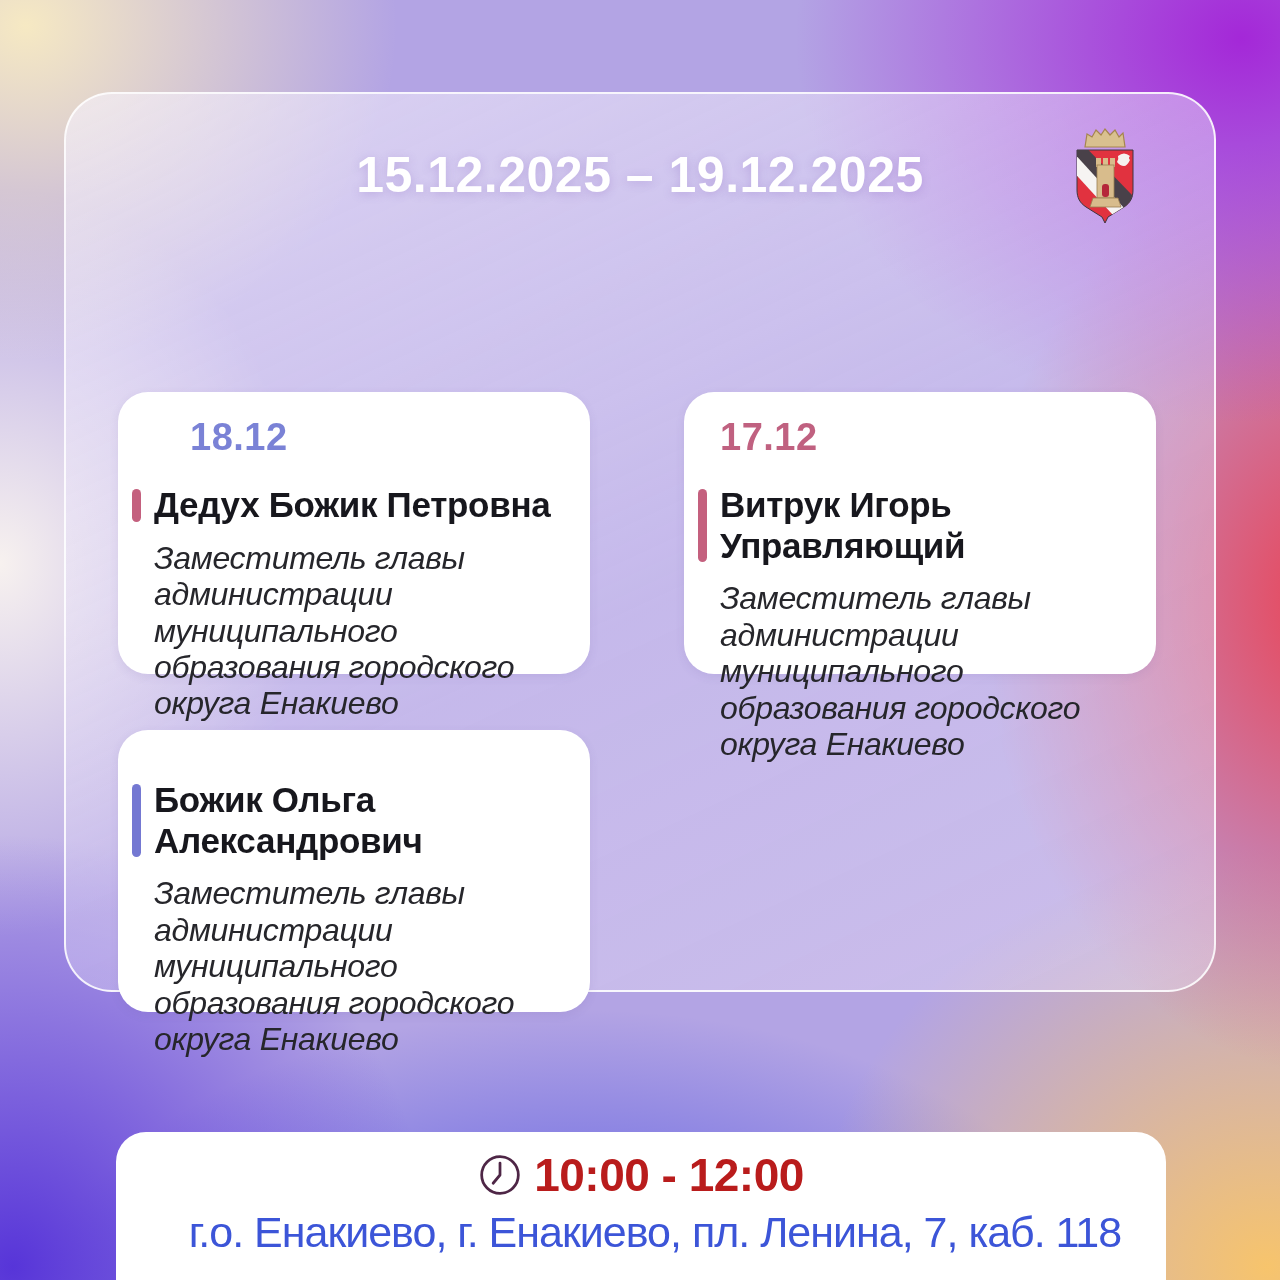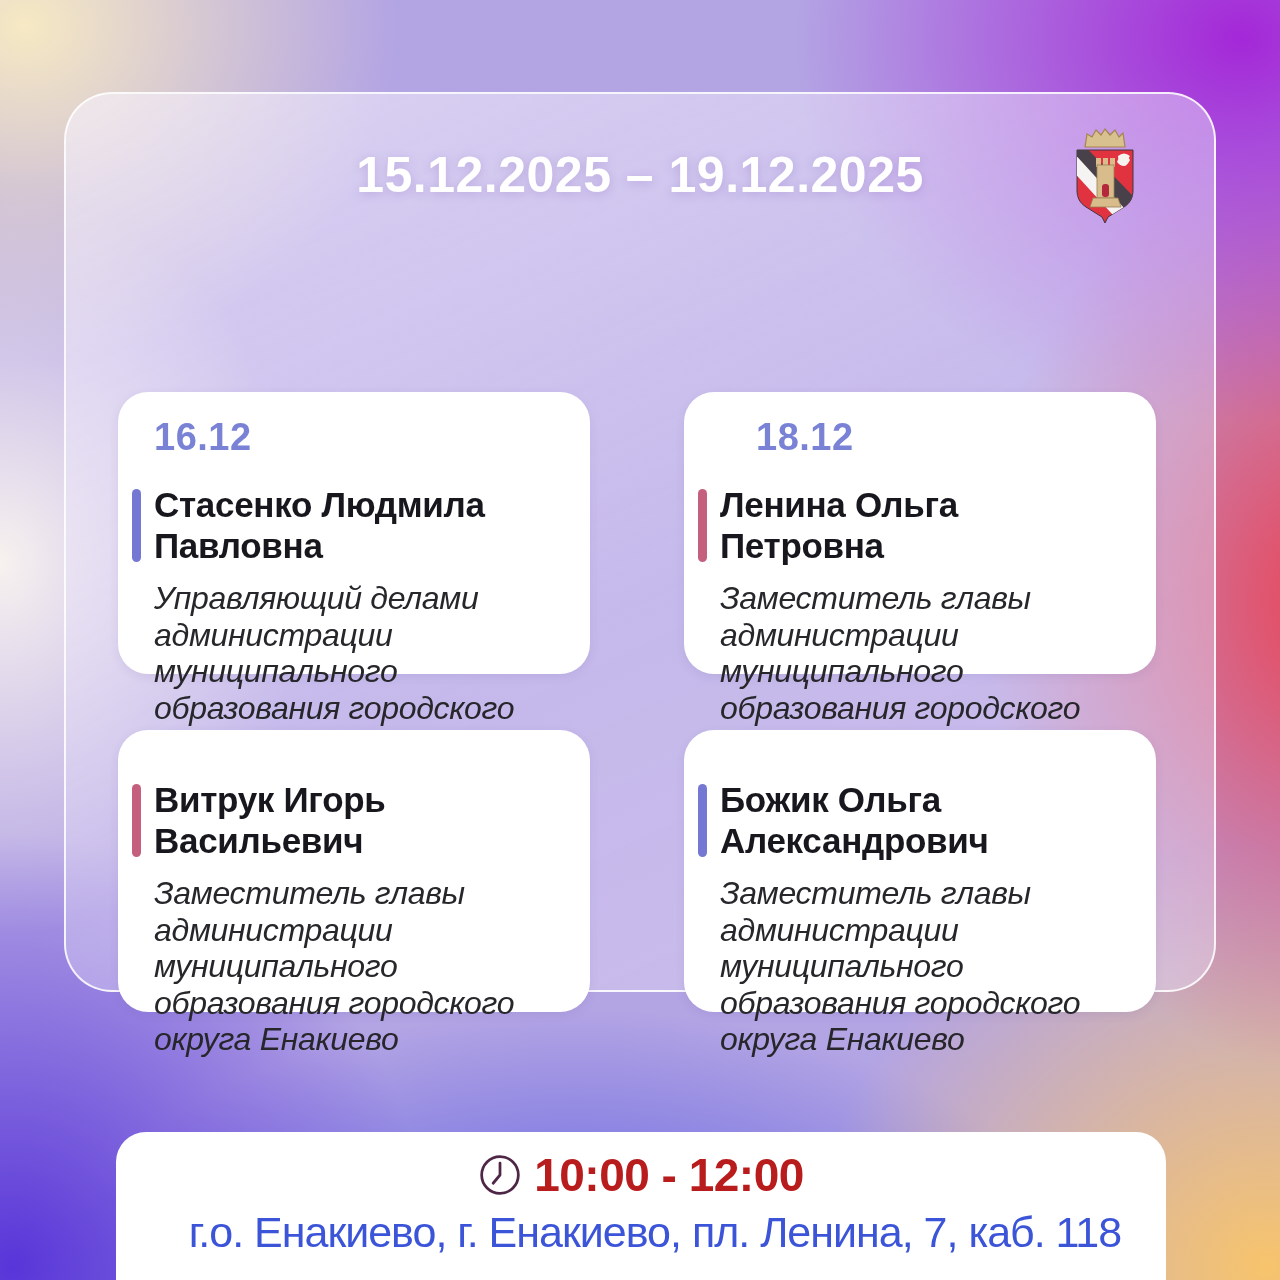--- a/index.html
+++ b/index.html
@@ -92,42 +92,35 @@
       <rect x="31" y="30" width="5" height="9" fill="#d8bc8c"></rect>
       <rect x="38" y="30" width="5" height="9" fill="#d8bc8c"></rect>
       <rect x="25" y="37" width="17" height="33" fill="#d8bc8c" stroke="#9b7f52" stroke-width="0.8"></rect>
       <path d="M21 70 h25 l3 9 h-31 z" fill="#d8bc8c" stroke="#9b7f52" stroke-width="0.8"></path>
       <rect x="30" y="56" width="7" height="13" rx="3" fill="#b5273a"></rect>
     </g>
   </svg>
 
   <div class="cards">
 
-    <article class="card">
-      <div class="card-date" style="color: rgb(122, 130, 214);">16.12</div>
-      <div class="name-row">
-        <span class="accent-bar" style="background-color: rgb(116, 120, 210);"></span>
-        <h2 class="card-name">Стасенко Людмила Павловна</h2>
-      </div>
-      <p class="card-role">Управляющий делами администрации муниципального образования городского округа Енакиево</p>
-    </article>
 
     <article class="card">
       <div class="card-date" style="color: rgb(122, 130, 214); margin-left: 36px;">18.12</div>
       <div class="name-row">
         <span class="accent-bar" style="background-color: rgb(196, 96, 126);"></span>
-        <h2 class="card-name">Ленина Ольга Петровна</h2>
+        <h2 class="card-name">Дедух Божик Петровна</h2>
       </div>
       <p class="card-role">Заместитель главы администрации муниципального образования городского округа Енакиево</p>
     </article>
 
     <article class="card">
+      <div class="card-date" style="color: rgb(192, 97, 128);">17.12</div>
       <div class="name-row">
         <span class="accent-bar" style="background-color: rgb(196, 96, 126);"></span>
-        <h2 class="card-name">Витрук Игорь Васильевич</h2>
+        <h2 class="card-name">Витрук Игорь Управляющий</h2>
       </div>
       <p class="card-role">Заместитель главы администрации муниципального образования городского округа Енакиево</p>
     </article>
 
     <article class="card">
       <div class="name-row">
         <span class="accent-bar" style="background-color: rgb(116, 120, 210);"></span>
         <h2 class="card-name">Божик Ольга Александрович</h2>
       </div>
       <p class="card-role">Заместитель главы администрации муниципального образования городского округа Енакиево</p>

